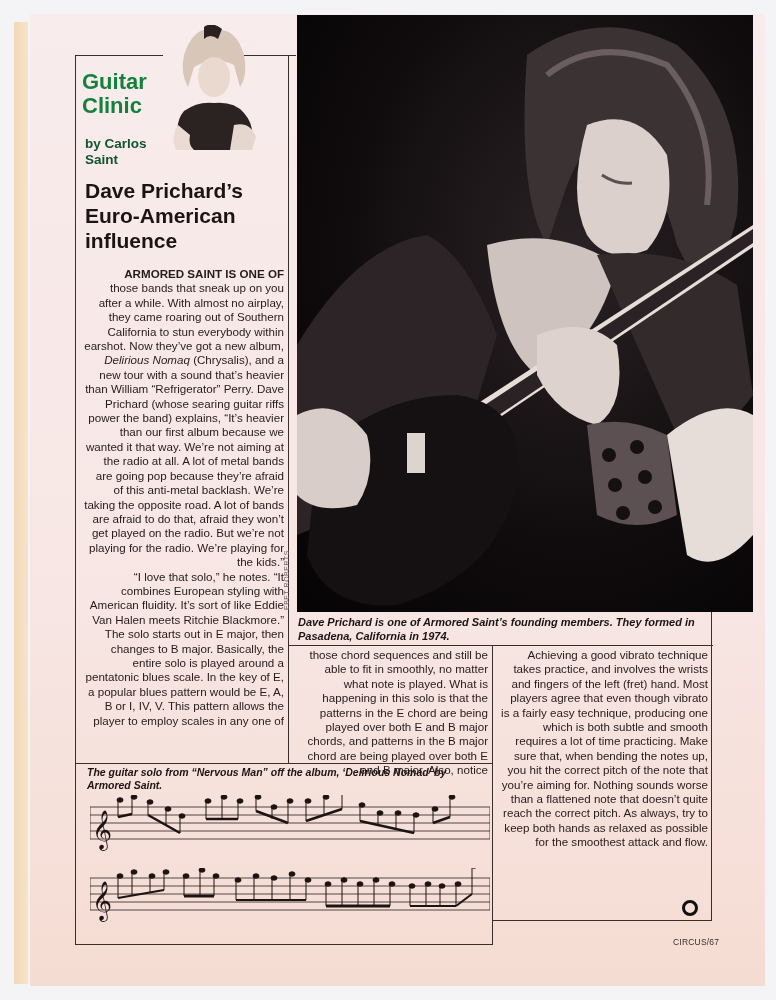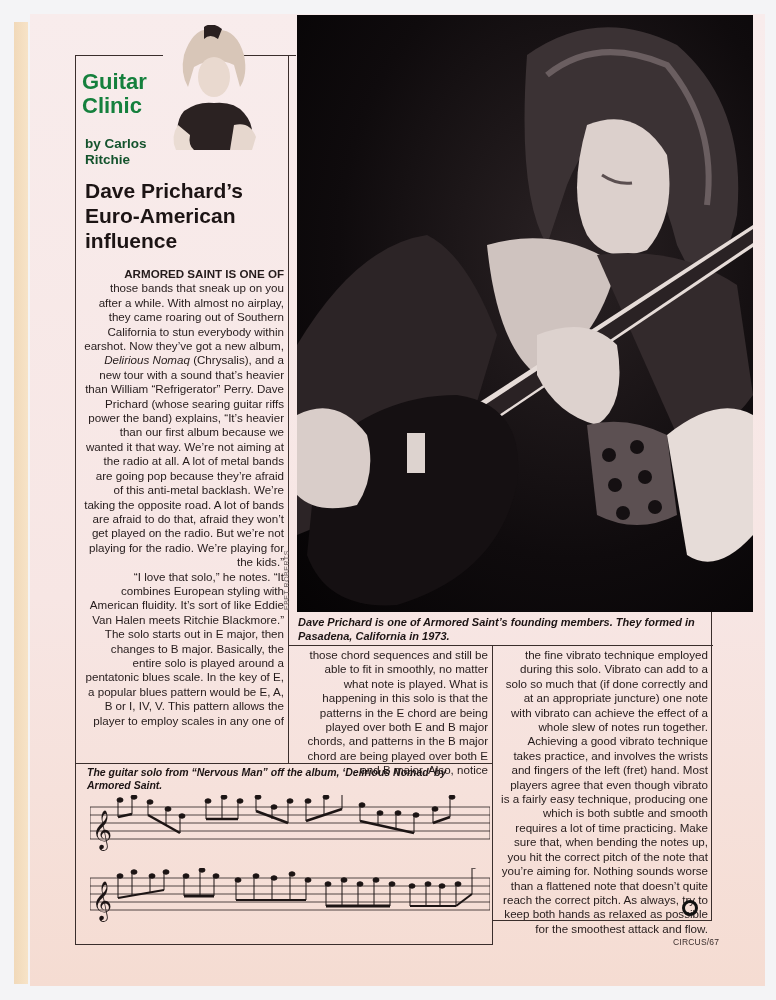--- a/index.html
+++ b/index.html
@@ -89,21 +89,21 @@
     <path d="M70 100 Q86 96 92 112 L88 125 L66 125Z" fill="#e6d7ce"></path>
   </svg>
 </div>
 
 <div class="kicker">
   <div>Guitar</div>
   <div>Clinic</div>
 </div>
 <div class="byline">
   <div>by Carlos</div>
-  <div>Ritchie</div>
+  <div>Saint</div>
 </div>
 <div class="headline">
   <div>Dave Prichard’s</div>
   <div>Euro-American</div>
   <div>influence</div>
 </div>
 
 <div class="col" style="left:84px;top:267px;width:200px;">
   <p class="first"><span class="lead">ARMORED SAINT IS ONE OF</span> <span>those bands that sneak up on you after a while. With almost no airplay, they came roaring out of Southern California to stun everybody within earshot. Now they’ve got a new album,</span> <em>Delirious Nomaq</em> <span>(Chrysalis), and a new tour with a sound that’s heavier than William “Refrigerator” Perry. Dave Prichard (whose searing guitar riffs power the band) explains, “It’s heavier than our first album because we wanted it that way. We’re not aiming at the radio at all. A lot of metal bands are going pop because they’re afraid of this anti-metal backlash. We’re taking the opposite road. A lot of bands are afraid to do that, afraid they won’t get played on the radio. But we’re not playing for the radio. We’re playing for the kids.”</span></p>
   <p>“I love that solo,” he notes. “It combines European styling with American fluidity. It’s sort of like Eddie Van Halen meets Ritchie Blackmore.”</p>
@@ -139,28 +139,27 @@
       <circle cx="340" cy="432" r="7" fill="#151012"></circle>
     <circle cx="318" cy="470" r="7" fill="#151012"></circle>
       <circle cx="348" cy="462" r="7" fill="#151012"></circle>
     <circle cx="326" cy="498" r="7" fill="#151012"></circle>
       <circle cx="358" cy="492" r="7" fill="#151012"></circle>
 
     <path d="M370 420 Q420 380 456 400 L456 520 Q420 560 390 540 Q380 480 370 420Z" fill="#e6dcd8"></path>
   </svg>
 </div>
 <div class="credit">EBET ROBERTS</div>
-<div class="caption">Dave Prichard is one of Armored Saint’s founding members. They formed in Pasadena, California in 1973.</div>
+<div class="caption">Dave Prichard is one of Armored Saint’s founding members. They formed in Pasadena, California in 1974.</div>
 
 <div class="col" style="left:298px;top:648px;width:190px;">
   <p style="text-indent:0">those chord sequences and still be able to fit in smoothly, no matter what note is played. What is happening in this solo is that the patterns in the E chord are being played over both E and B major chords, and patterns in the B major chord are being played over both E and B major. Also, notice</p>
 </div>
 
 <div class="col" style="left:500px;top:648px;width:208px;">
-  <p style="text-indent:0">the fine vibrato technique employed during this solo. Vibrato can add to a solo so much that (if done correctly and at an appropriate juncture) one note with vibrato can achieve the effect of a whole slew of notes run together.</p>
   <p>Achieving a good vibrato technique takes practice, and involves the wrists and fingers of the left (fret) hand. Most players agree that even though vibrato is a fairly easy technique, producing one which is both subtle and smooth requires a lot of time practicing. Make sure that, when bending the notes up, you hit the correct pitch of the note that you’re aiming for. Nothing sounds worse than a flattened note that doesn’t quite reach the correct pitch. As always, try to keep both hands as relaxed as possible for the smoothest attack and flow.</p>
 </div>
 <div class="end-mark"></div>
 
 <div class="music-caption">The guitar solo from “Nervous Man” off the album, ‘Delirious Nomad’ by Armored Saint.</div>
 
 <svg class="staff" style="top:795px;" width="400" height="60" viewBox="0 0 400 60">
   <g stroke="#2a2020" stroke-width="0.8">
     <line x1="0" y1="12" x2="400" y2="12"></line>
       <line x1="0" y1="20" x2="400" y2="20"></line>

